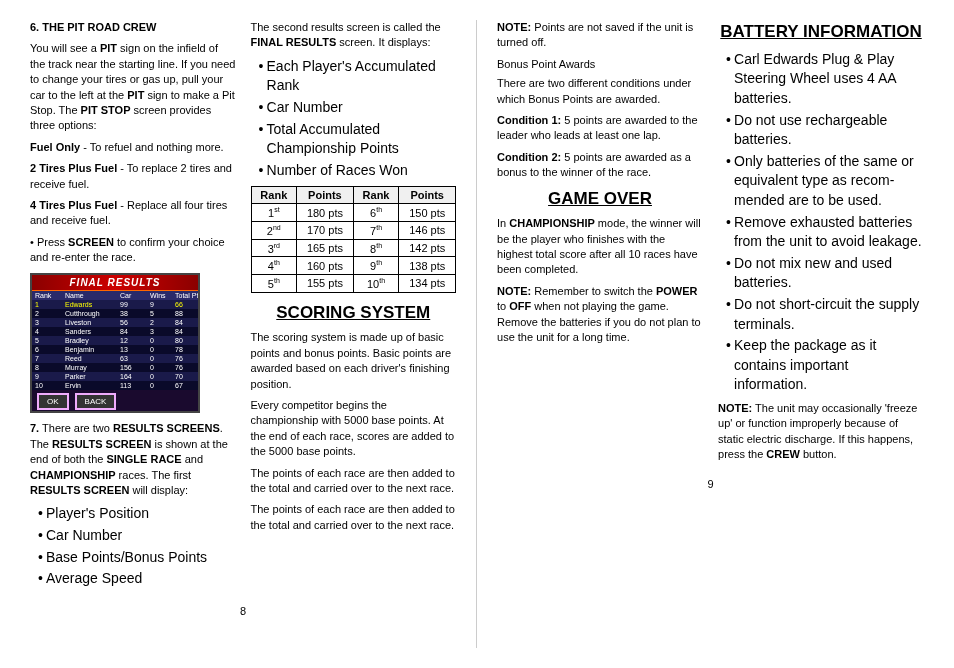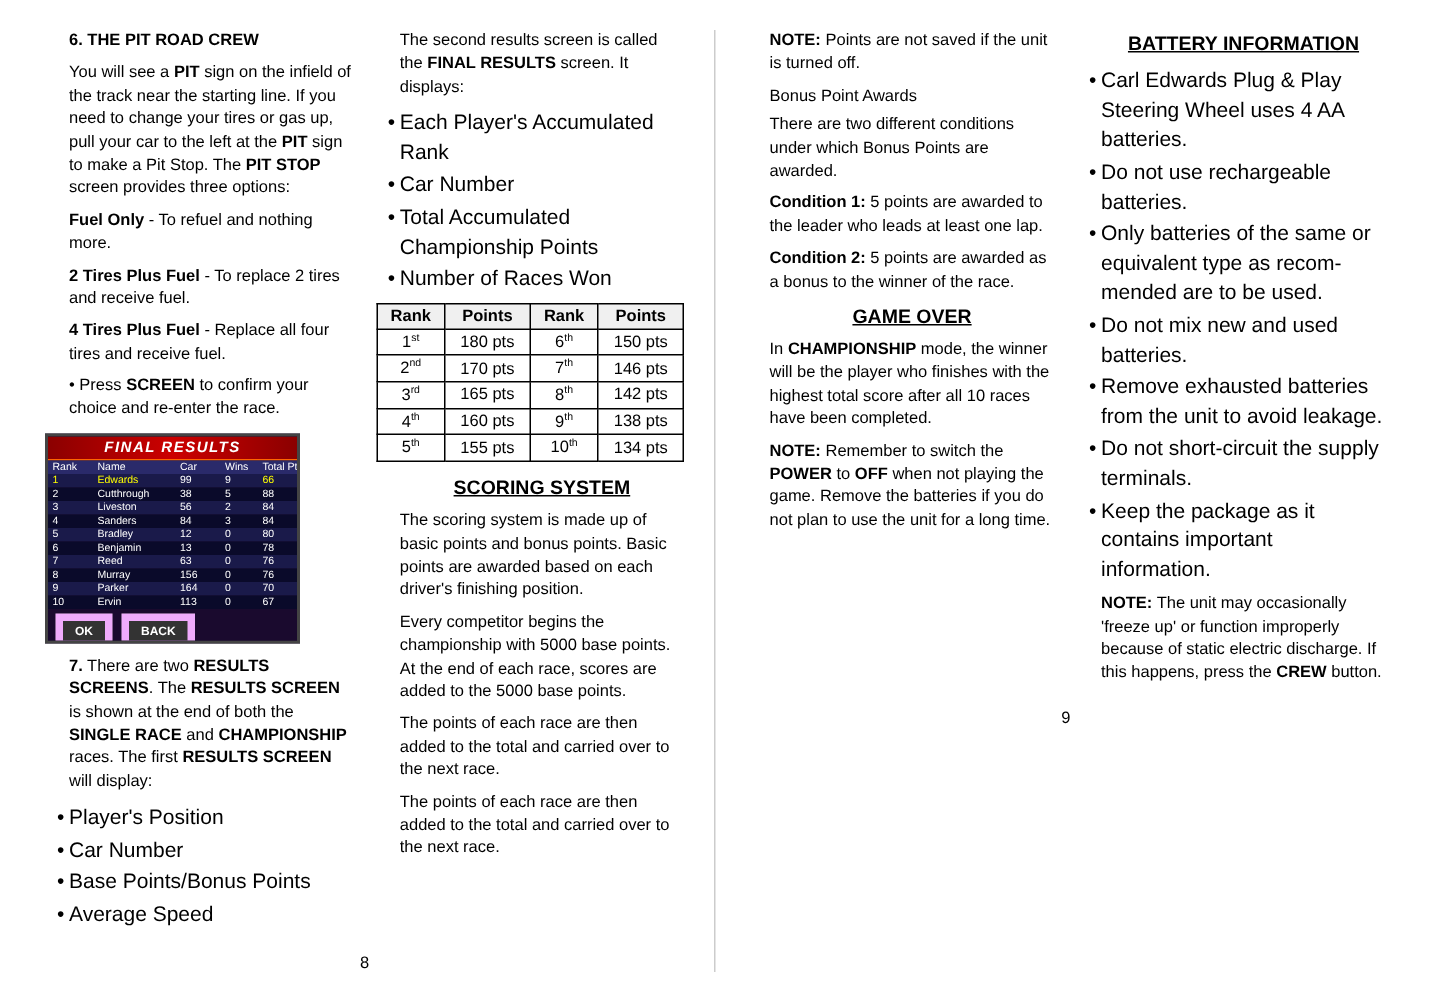--- a/index.html
+++ b/index.html
@@ -29,30 +29,29 @@
     }
     .page-number {
       text-align: center;
       margin-top: 10px;
       font-size: 11px;
     }
     p, .body-text {
       font-size: 11px;
       line-height: 1.4;
       margin-bottom: 6px;
-      margin-left: 16px;
     }
     .section-heading {
       font-weight: normal;
       font-size: 11px;
       margin-bottom: 4px;
     }
     .sub-heading {
       font-weight: bold;
-      font-size: 13px;
+      font-size: 17px;
       text-decoration: underline;
       text-align: center;
       margin-bottom: 6px;
     }
     .bold { font-weight: bold; }
     .bullet-list {
       list-style: none;
       padding-left: 8px;
       margin-bottom: 6px;
     }
@@ -126,22 +125,22 @@
       display: flex;
       gap: 6px;
       padding: 3px 5px;
       background: #1a0a2e;
     }
     .fr-btn {
       background: #333;
       color: #fff;
       font-size: 8px;
       padding: 2px 8px;
-      border: 5px solid #f0abfc;
-      font-weight: bold;
+      border: 2px solid #f0abfc;
+      font-weight: normal;
     }
     .superscript {
       vertical-align: super;
       font-size: 7px;
     }
     .page-left-inner {
       display: flex;
       gap: 15px;
     }
     .col1 { flex: 1; }
@@ -363,22 +362,22 @@
           <span class="bold">NOTE:</span> Remember to switch the <span class="bold">POWER</span> to <span class="bold">OFF</span> when not playing the game. Remove the batteries if you do not plan to use the unit for a long time.
         </p>
       </div>
 
       <div class="col2">
         <p class="sub-heading">BATTERY INFORMATION</p>
         <ul class="bullet-list">
           <li>Carl Edwards Plug &amp; Play Steering Wheel uses 4 AA batteries.</li>
           <li>Do not use rechargeable batteries.</li>
           <li>Only batteries of the same or equivalent type as recom-mended are to be used.</li>
+          <li>Remove exhausted batteries from the unit to avoid leakage.</li>
           <li>Do not mix new and used batteries.</li>
-          <li>Remove exhausted batteries from the unit to avoid leakage.</li>
           <li>Do not short-circuit the supply terminals.</li>
           <li>Keep the package as it contains important information.</li>
         </ul>
 
         <p>
           <span class="bold">NOTE:</span> The unit may occasionally 'freeze up' or function improperly because of static electric discharge. If this happens, press the <span class="bold">CREW</span> button.
         </p>
       </div>
     </div>
 

